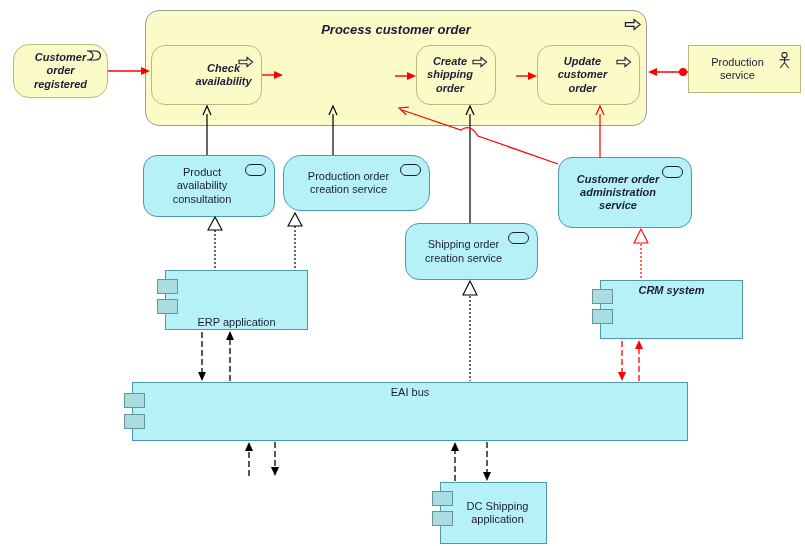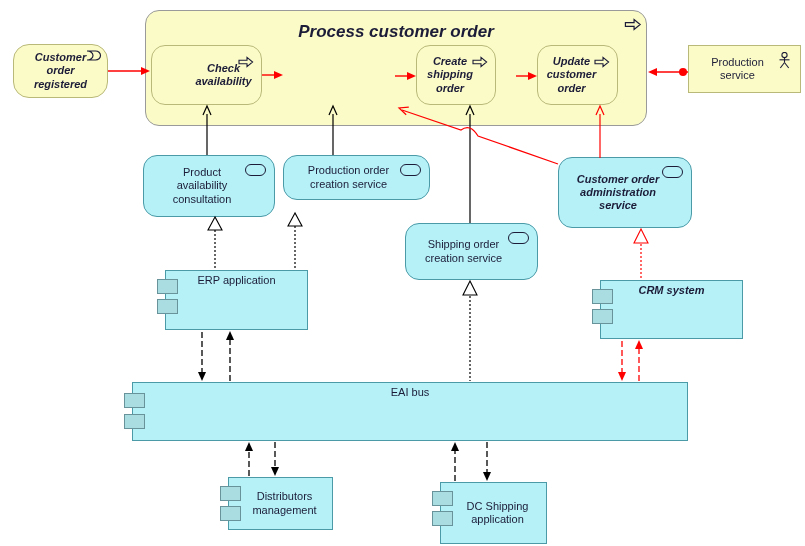--- a/index.html
+++ b/index.html
@@ -21,21 +21,21 @@
   .comp.top{align-items:flex-start;padding-top:3px;}
   .bi{font-weight:bold;font-style:italic;}
   .lbl{pointer-events:none;}
   .icon{position:absolute;pointer-events:none;}
   .pill{position:absolute;top:8px;right:8px;width:19px;height:10px;
         border:1.4px solid #1c1c38;border-radius:6px;background:transparent;}
   .tab{position:absolute;left:-9px;width:19px;height:13px;background:var(--tab_fill);
        border:1px solid var(--tab_border);}
   .tab.t1{top:8px}.tab.t2{top:28px}
   .grouptitle{position:absolute;top:11px;left:0;width:100%;text-align:center;
-              font-size:17px;font-weight:bold;font-style:italic;pointer-events:none;}
+              font-size:13px;font-weight:bold;font-style:italic;pointer-events:none;}
   svg.wires{position:absolute;left:0;top:0;pointer-events:none;}
   svg.wires g{pointer-events:stroke;}
 </style>
 </head>
 <body>
 
 <div class="canvas">
 
   <div class="node group" style="left:145px;top:10px;width:502px;height:116px;">
     <div class="grouptitle">Process customer order</div>
@@ -67,21 +67,21 @@
 
   <div class="node yellow round bi" style="left:416px;top:45px;width:80px;height:60px;">
     <span class="icon" style="top:10px;right:7px;">
       <svg width="16" height="12" viewBox="0 0 16 12">
           <path d="M1 4.2 H9 V1.4 L14.6 6 L9 10.6 V7.8 H1 Z" fill="none" stroke="#1c1c38" stroke-width="1.1"></path>
         </svg>
     </span>
     <div class="lbl" style="width:58px;margin-right:12px;">Create shipping order</div>
   </div>
 
-  <div class="node yellow round bi" style="left:537px;top:45px;width:81px;height:60px;">
+  <div class="node yellow round bi" style="left:537px;top:45px;width:103px;height:60px;">
     <span class="icon" style="top:10px;right:7px;">
       <svg width="16" height="12" viewBox="0 0 16 12">
           <path d="M1 4.2 H9 V1.4 L14.6 6 L9 10.6 V7.8 H1 Z" fill="none" stroke="#1c1c38" stroke-width="1.1"></path>
         </svg>
     </span>
     <div class="lbl" style="width:64px;margin-right:12px;">Update customer order</div>
   </div>
 
   <div class="node yellow" style="left:688px;top:45px;width:113px;height:48px;">
     <span class="icon" style="top:6px;right:9px;">
@@ -94,58 +94,53 @@
       </svg>
     </span>
     <div class="lbl" style="width:72px;margin-right:14px;">Production service</div>
   </div>
 
   <div class="node cyan" style="left:143px;top:155px;width:132px;height:62px;">
     <span class="pill"></span>
     <div class="lbl" style="width:80px;margin-right:14px;">Product availability consultation</div>
   </div>
 
-  <div class="node cyan" style="left:283px;top:155px;width:147px;height:45px;">
+  <div class="node cyan" style="left:283px;top:155px;width:147px;height:56px;border-radius:18px;">
     <span class="pill"></span>
     <div class="lbl" style="width:106px;margin-right:16px;">Production order creation service</div>
   </div>
 
   <div class="node cyan" style="left:405px;top:223px;width:133px;height:57px;">
     <span class="pill"></span>
     <div class="lbl" style="width:96px;margin-right:16px;">Shipping order creation service</div>
   </div>
 
   <div class="node cyan bi" style="left:558px;top:157px;width:134px;height:71px;">
     <span class="pill"></span>
     <div class="lbl" style="width:100px;margin-right:14px;">Customer order administration service</div>
   </div>
 
-  <div class="node comp top" style="left:165px;top:270px;width:143px;height:60px;">
+  <div class="node comp top" style="left:165px;top:270px;width:143px;height:60px;align-items:flex-end;">
     <span class="tab t1"></span>
     <span class="tab t2"></span>
     <div class="lbl">ERP application</div>
   </div>
 
   <div class="node comp top bi" style="left:600px;top:280px;width:143px;height:59px;">
     <span class="tab t1"></span>
     <span class="tab t2"></span>
     <div class="lbl">CRM system</div>
   </div>
 
   <div class="node comp top" style="left:132px;top:382px;width:556px;height:59px;">
     <span class="tab t1" style="top:10px;"></span>
     <span class="tab t2" style="top:31px;"></span>
     <div class="lbl">EAI bus</div>
   </div>
 
-  <div class="node comp" style="left:228px;top:477px;width:105px;height:53px;">
-    <span class="tab t1"></span>
-    <span class="tab t2"></span>
-    <div class="lbl" style="width:86px;margin-left:8px;">Distributors management</div>
-  </div>
 
   <div class="node comp" style="left:440px;top:482px;width:107px;height:62px;">
     <span class="tab t1"></span>
     <span class="tab t2"></span>
     <div class="lbl" style="width:86px;margin-left:8px;">DC Shipping application</div>
   </div>
 
   <svg class="wires" width="805" height="546" viewBox="0 0 805 546">
 
     <g stroke="#ff0000" fill="#ff0000">

